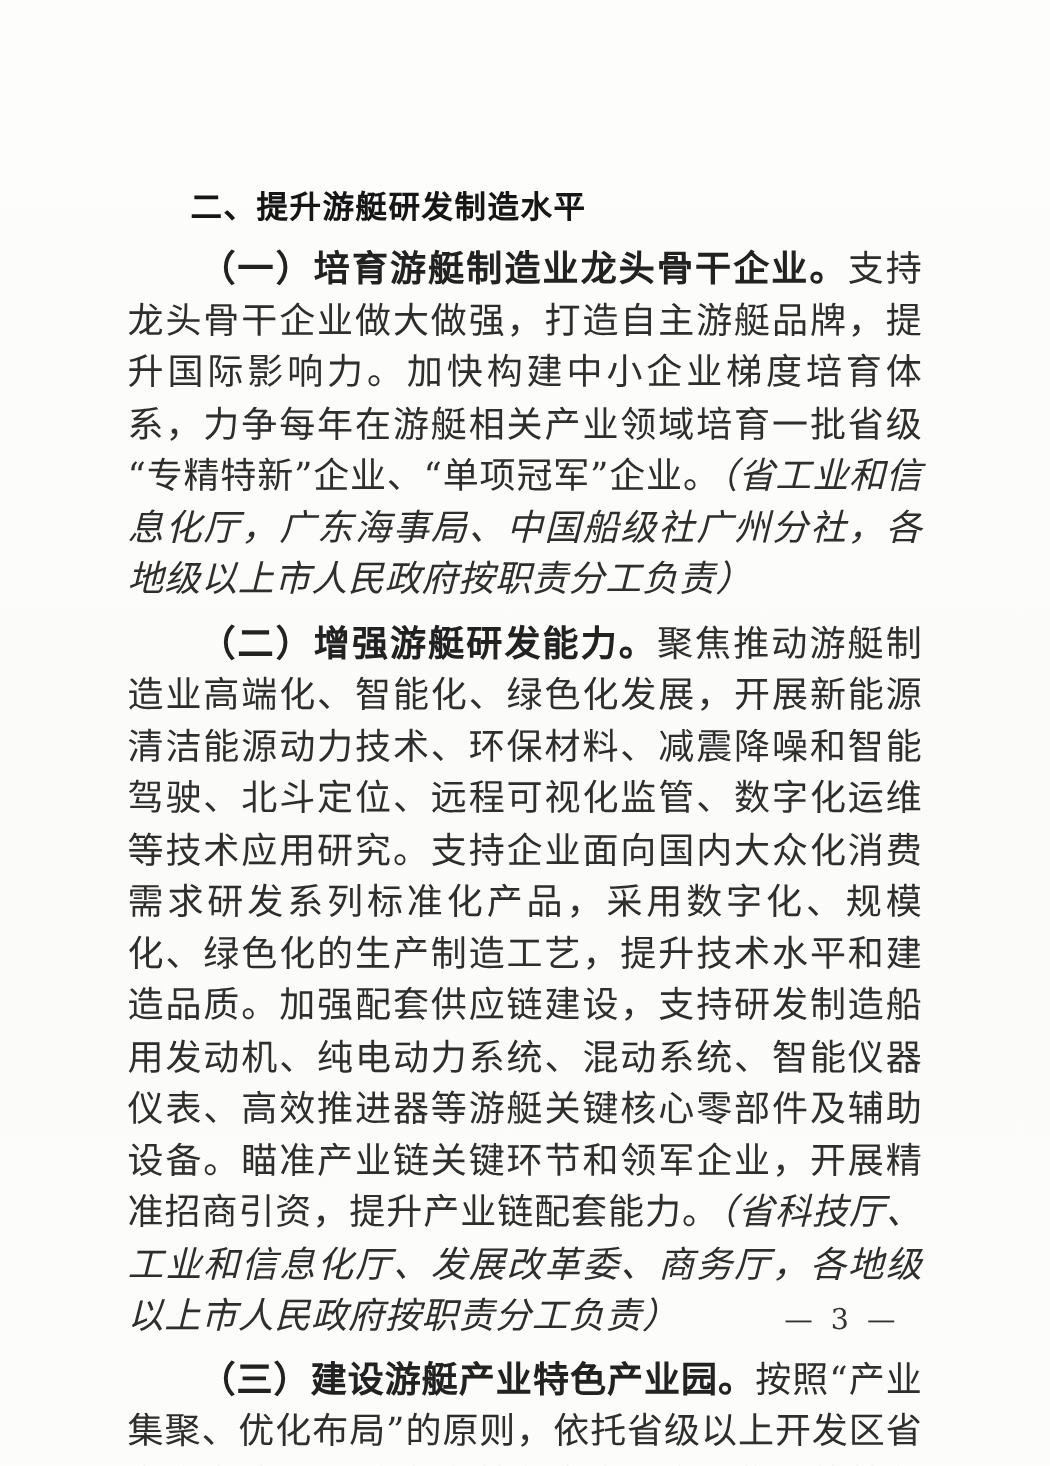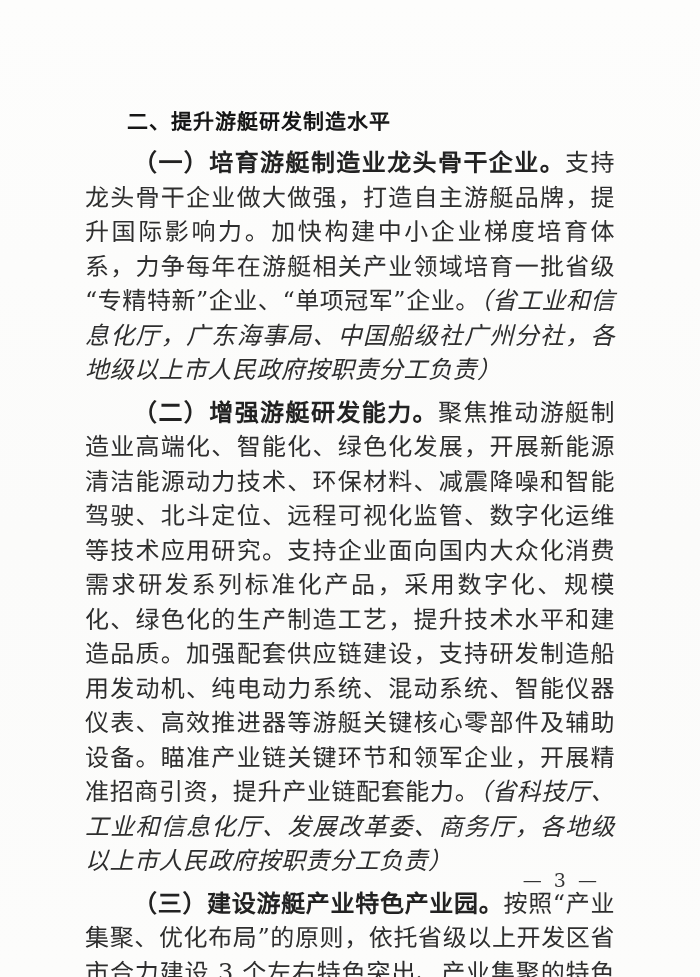--- a/index.html
+++ b/index.html
@@ -24,21 +24,21 @@
     width: 530px;
   }
   .section-heading {
     font-family: "DejaVu Sans", "Liberation Sans", sans-serif;
     font-weight: 700;
     color: #161616;
     font-size: 21px;
     line-height: 36px;
     text-indent: 2em;
     letter-spacing: 1px;
-    margin: 0 0 6px 0;
+    margin: 16px 0 6px 0;
   }
   .para {
     font-size: 24px;
     line-height: 34.5px;
     text-align: justify;
     text-justify: inter-ideograph;
     text-indent: 2em;
     letter-spacing: 0.5px;
     margin: 0 0 8px 0;
   }

